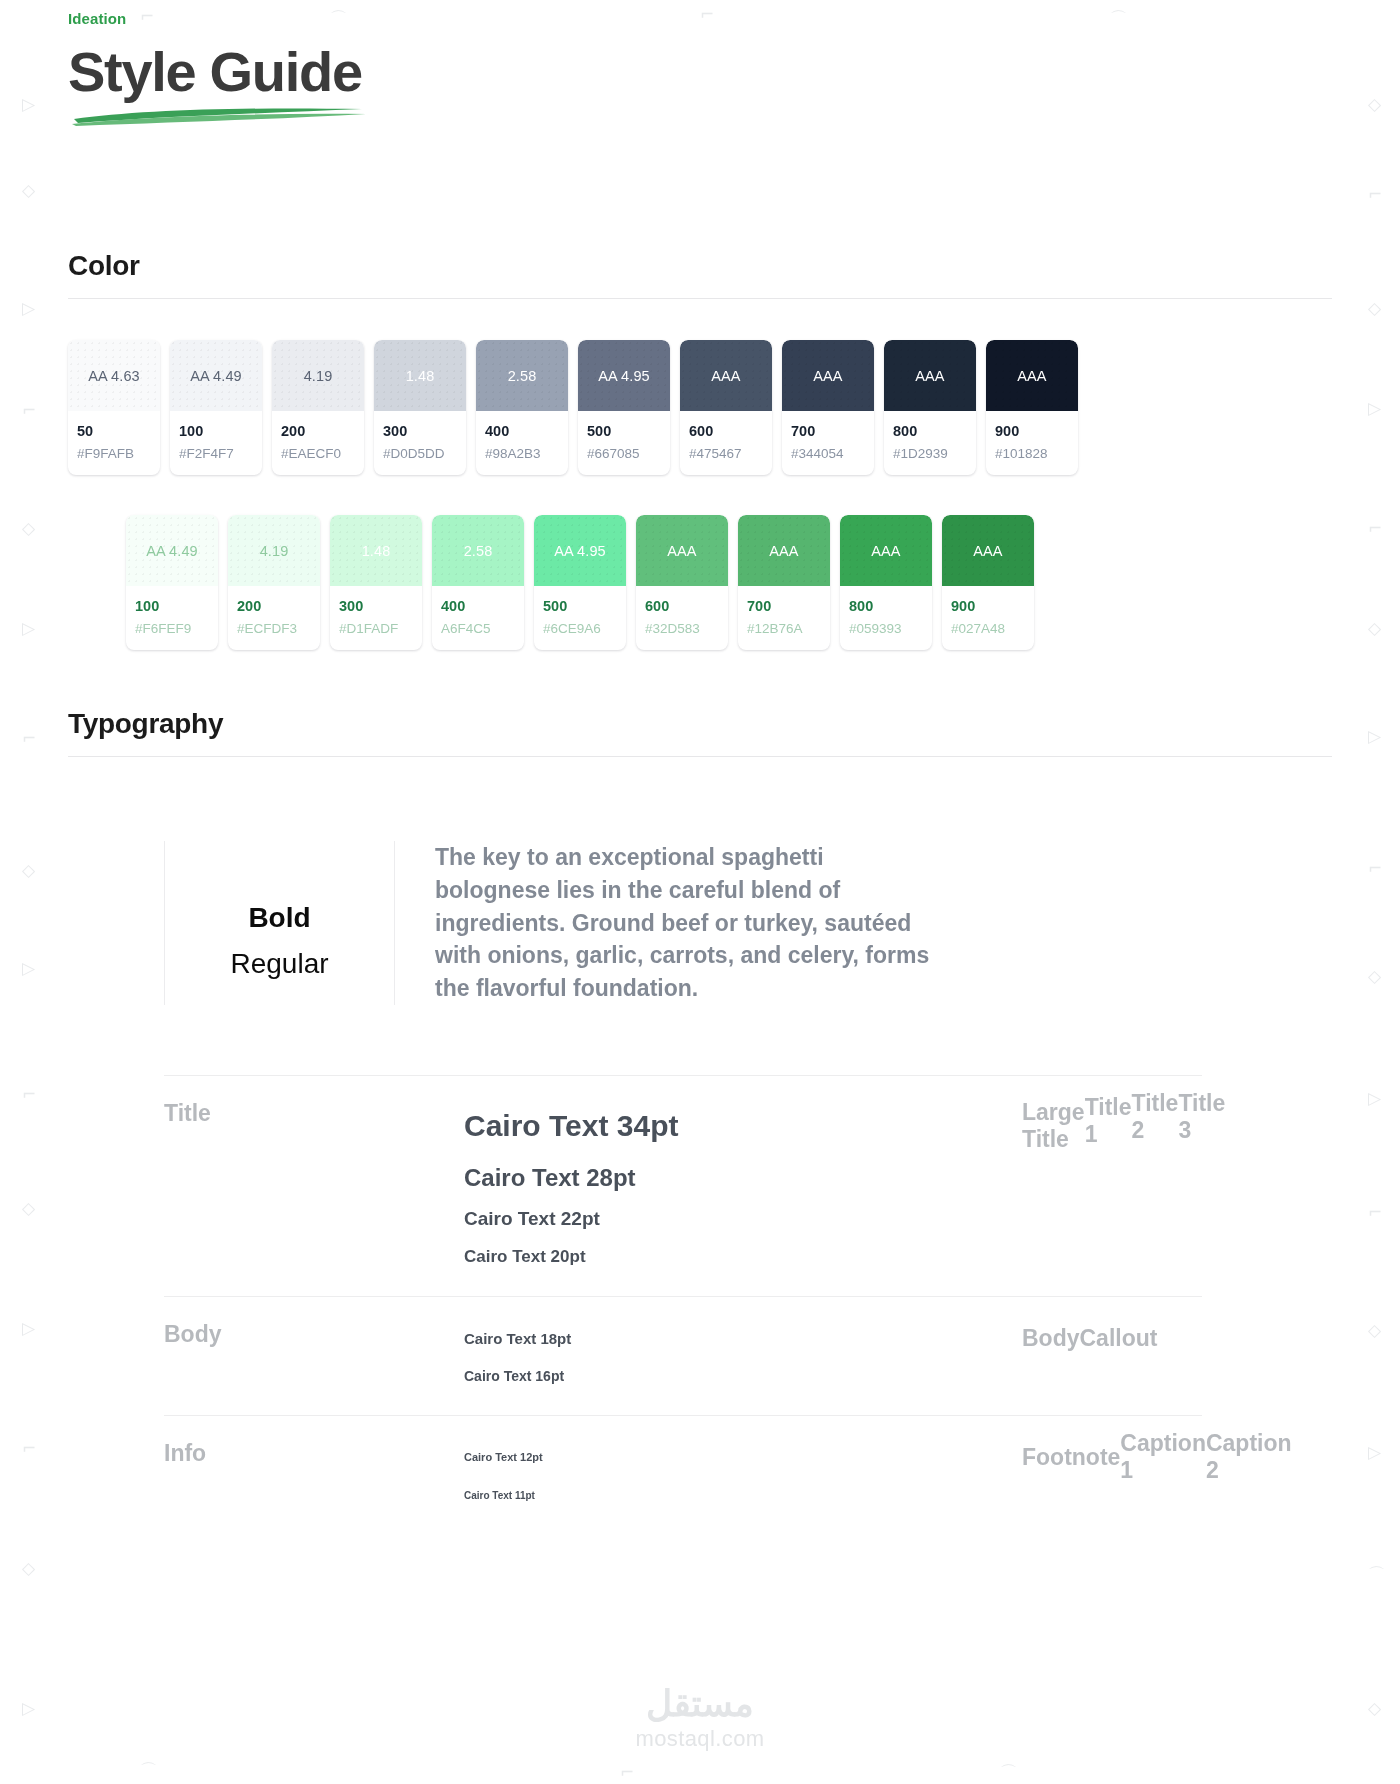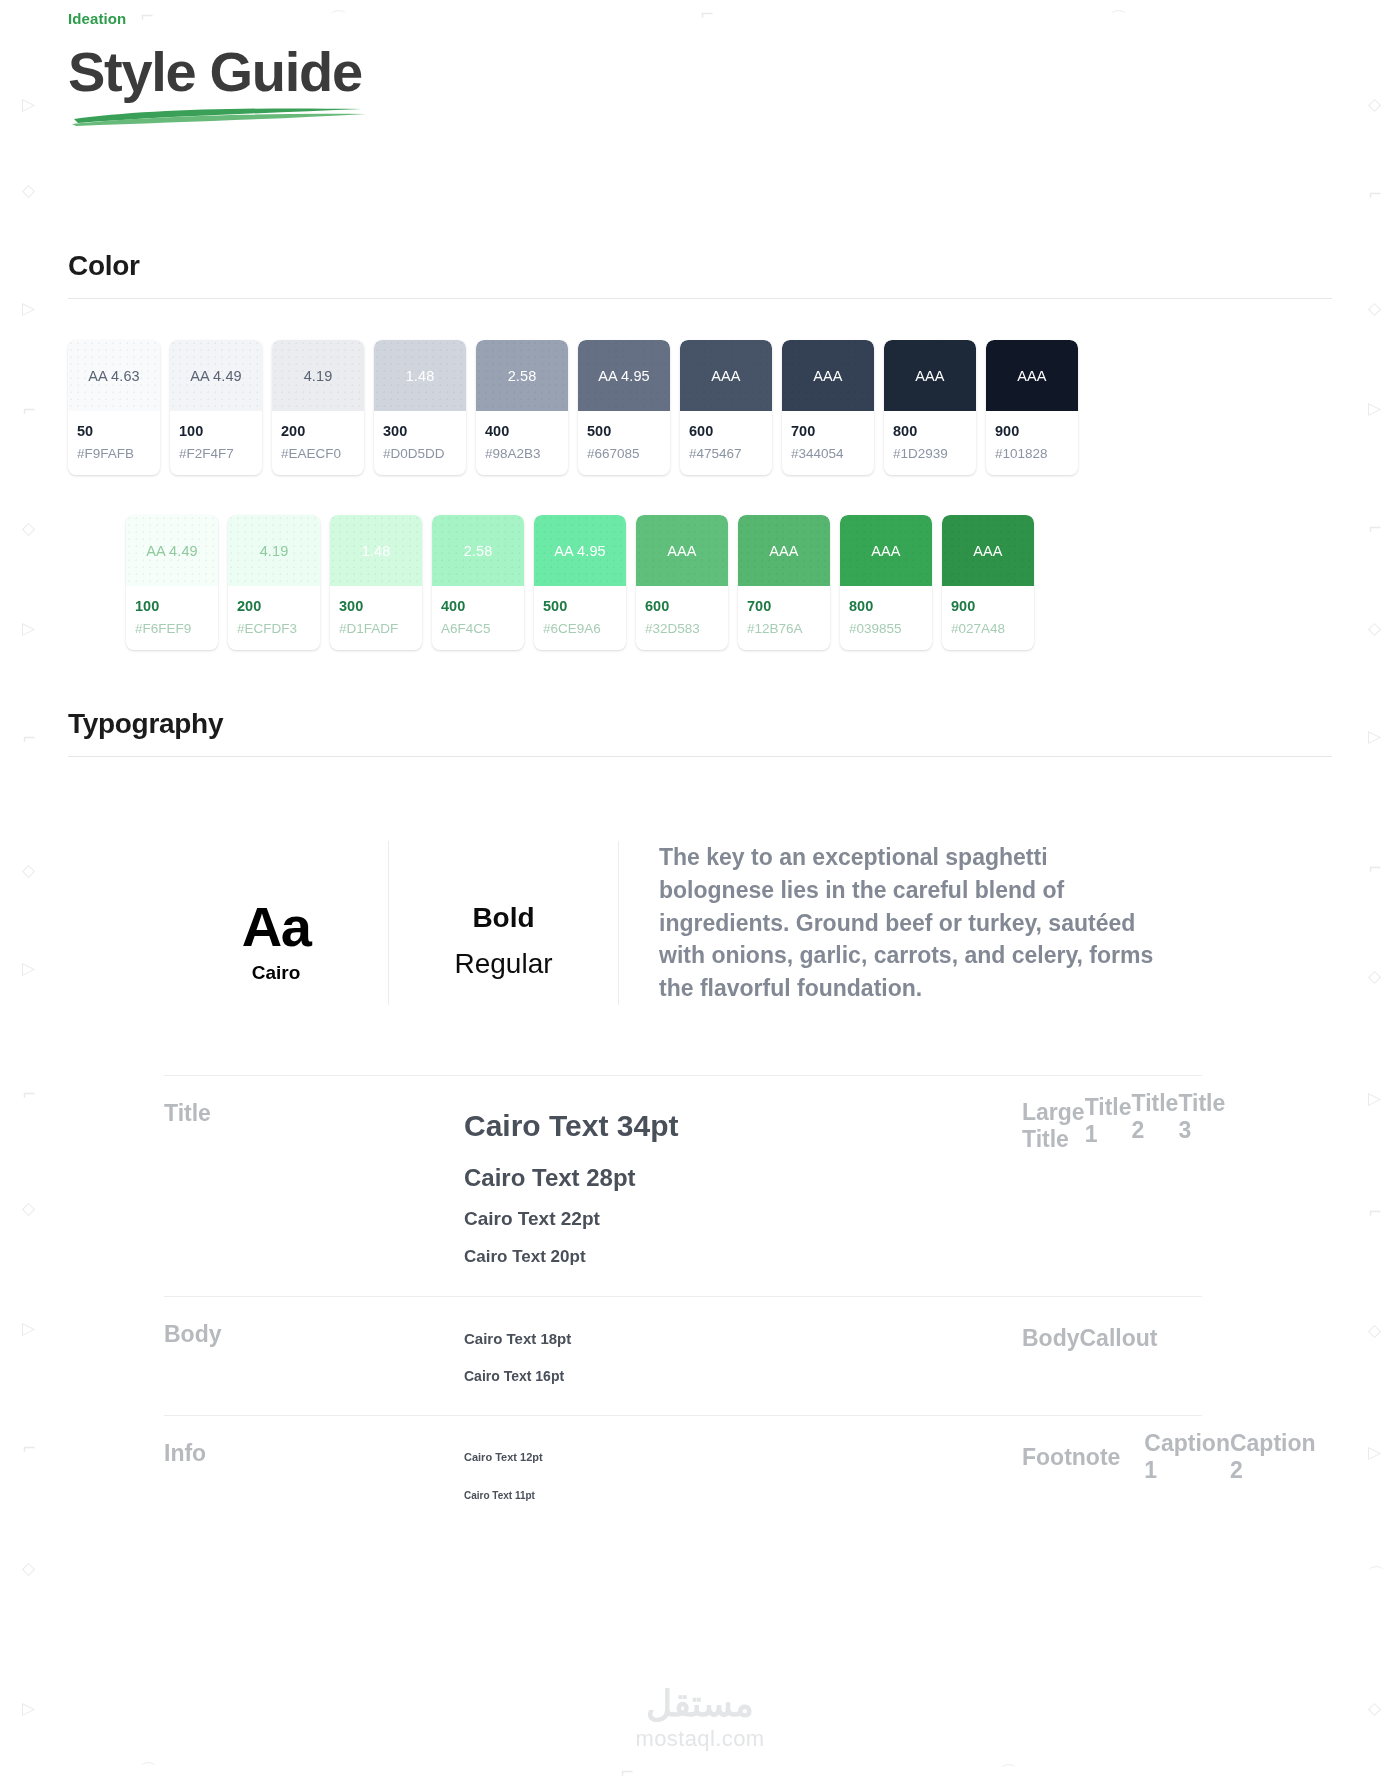--- a/index.html
+++ b/index.html
@@ -384,42 +384,38 @@
           <div class="swatch-chip" style="background: radial-gradient(rgba(0, 0, 0, 0.043) 1px, transparent 1px) 0% 0% / 7px 7px rgb(86, 181, 111); color: rgb(255, 255, 255);">AAA</div>
           <div class="swatch-meta">
             <div class="swatch-step">700</div>
             <div class="swatch-hex">#12B76A</div>
           </div>
         </div>
         <div class="swatch-card green">
           <div class="swatch-chip" style="background: radial-gradient(rgba(0, 0, 0, 0.043) 1px, transparent 1px) 0% 0% / 7px 7px rgb(55, 166, 84); color: rgb(255, 255, 255);">AAA</div>
           <div class="swatch-meta">
             <div class="swatch-step">800</div>
-            <div class="swatch-hex">#039855</div>
+            <div class="swatch-hex">#059393</div>
           </div>
         </div>
         <div class="swatch-card green">
           <div class="swatch-chip" style="background: radial-gradient(rgba(0, 0, 0, 0.043) 1px, transparent 1px) 0% 0% / 7px 7px rgb(46, 146, 72); color: rgb(255, 255, 255);">AAA</div>
           <div class="swatch-meta">
             <div class="swatch-step">900</div>
             <div class="swatch-hex">#027A48</div>
           </div>
         </div>
       </div>
   </div>
 
   <div id="typography-section">
     <h2 class="section-head">Typography</h2>
     <div class="section-rule"></div>
 
     <div class="specimen">
-      <div class="spec-col aa">
-        <div class="aa-glyph">Aa</div>
-        <div class="aa-name">Cairo</div>
-      </div>
       <div class="spec-col weights">
         <div class="w-bold">Bold</div>
         <div class="w-regular">Regular</div>
       </div>
       <div class="spec-col paragraph">
         <p class="para">The key to an exceptional spaghetti bolognese lies in the careful blend of ingredients. Ground beef or turkey, sautéed with onions, garlic, carrots, and celery, forms the flavorful foundation.</p>
       </div>
     </div>
 
     <div class="scale" id="scale-table">
@@ -450,21 +446,21 @@
           </div>
         </div>
         <div class="scale-group">
           <div class="scale-label">Info</div>
           <div class="scale-samples">
             <div class="sample" style="font-size: 11px; height: 38px; display: flex; align-items: center;">Cairo Text 12pt</div>
             <div class="sample" style="font-size: 10px; height: 38px; display: flex; align-items: center;">Cairo Text 11pt</div>
           </div>
           <div class="scale-names">
             <div class="name" style="height: 38px; display: flex; align-items: center;">Footnote</div>
-            <div class="name" style="height: 38px; display: flex; align-items: center; margin-left: 24px;">Caption 1</div>
+            <div class="name" style="height: 38px; display: flex; align-items: center;">Caption 1</div>
             <div class="name" style="height: 38px; display: flex; align-items: center;">Caption 2</div>
           </div>
         </div>
       </div>
   </div>
 
 </div>
 
 <div class="watermark">
   <div class="wm-ar">مستقل</div>

